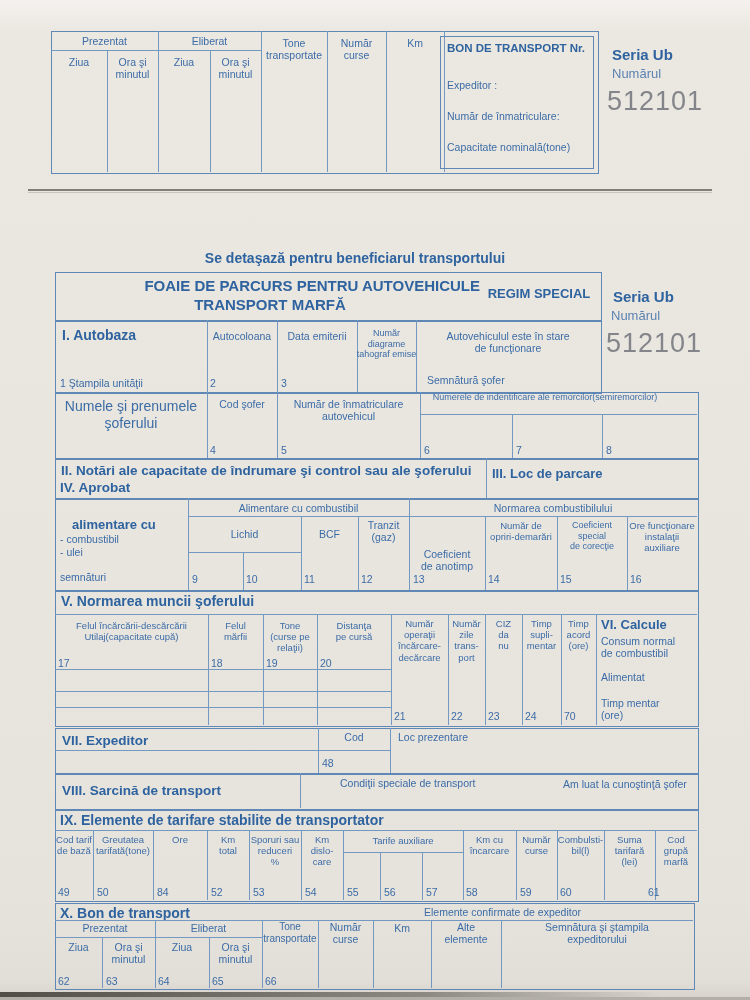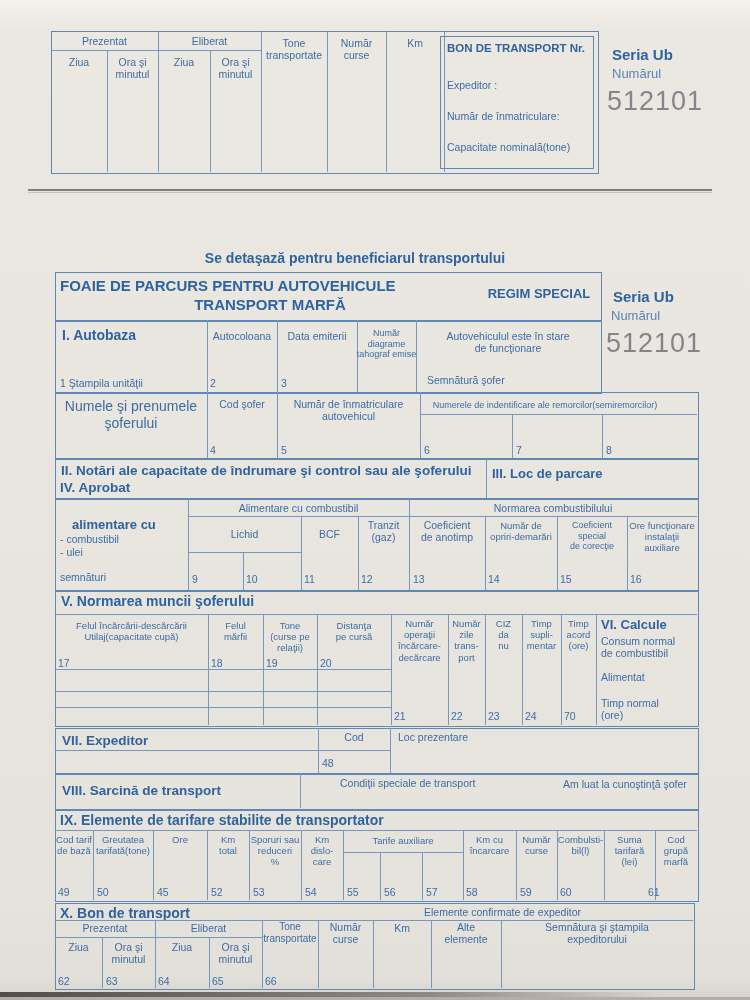--- a/index.html
+++ b/index.html
@@ -68,21 +68,21 @@
 <div class="seria" style="left:612px;top:46px">Seria Ub</div>
 <div class="numarul" style="left:612px;top:66px">Numărul</div>
 <div class="serial" style="left:607px;top:86px">512101</div>
 
 <div class="perf" style="left:28px;top:189px;width:684px;height:2px"></div>
 <div class="perf" style="left:28px;top:192px;width:684px;height:1px;opacity:.35"></div>
 
 <div class="ttl" style="left:55px;top:250px;width:600px;text-align:center;font-size:14px">Se detaşază pentru beneficiarul transportului</div>
 
 <div class="box" style="left:55px;top:272px;width:545px;height:48px"></div>
-<div class="ttl" style="left:60px;top:277px;width:420px;text-align:left;font-size:15px">FOAIE DE PARCURS PENTRU AUTOVEHICULE</div>
+<div class="ttl" style="left:60px;top:277px;width:420px;text-align:right;font-size:15px">FOAIE DE PARCURS PENTRU AUTOVEHICULE</div>
 <div class="ttl" style="left:60px;top:296px;width:420px;text-align:center;font-size:15px">TRANSPORT MARFĂ</div>
 <div class="ttl" style="left:480px;top:286px;width:118px;text-align:center;font-size:13px">REGIM SPECIAL</div>
 
 <div class="seria" style="left:613px;top:288px">Seria Ub</div>
 <div class="numarul" style="left:611px;top:308px">Numărul</div>
 <div class="serial" style="left:606px;top:328px">512101</div>
 
 <div class="box" style="left:55px;top:320px;width:545px;height:72px"></div>
 <div class="vl" style="left:207px;top:320px;height:72px"></div>
 <div class="vl" style="left:277px;top:320px;height:72px"></div>
@@ -107,21 +107,21 @@
 <div class="vl" style="left:277px;top:392px;height:66px"></div>
 <div class="vl" style="left:420px;top:392px;height:66px"></div>
 <div class="hl" style="left:420px;top:414px;width:277px"></div>
 <div class="vl" style="left:512px;top:414px;height:44px"></div>
 <div class="vl" style="left:602px;top:414px;height:44px"></div>
 
 <div class="lb" style="left:56px;top:398px;width:150px;font-size:14px">Numele şi prenumele şoferului</div>
 <div class="lb" style="left:207px;top:398px;width:70px">Cod şofer</div>
 <div class="lb" style="left:277px;top:398px;width:143px">Număr de înmatriculare
 autovehicul</div>
-<div class="lb xs" style="left:420px;top:400px;width:250px">Numerele de indentificare ale remorcilor(semiremorcilor)</div>
+<div class="lb xs" style="left:420px;top:392px;width:250px">Numerele de indentificare ale remorcilor(semiremorcilor)</div>
 <div class="num" style="left:210px;top:444px">4</div>
 <div class="num" style="left:281px;top:444px">5</div>
 <div class="num" style="left:424px;top:444px">6</div>
 <div class="num" style="left:516px;top:444px">7</div>
 <div class="num" style="left:606px;top:444px">8</div>
 
 <div class="box" style="left:55px;top:458px;width:642px;height:40px"></div>
 <div class="vl" style="left:486px;top:458px;height:40px"></div>
 <div class="ttl" style="left:61px;top:463px;font-size:13.5px">II. Notări ale capacitate de îndrumare şi control sau ale şoferului</div>
 <div class="ttl" style="left:492px;top:466px;font-size:13px">III. Loc de parcare</div>
@@ -142,21 +142,21 @@
 <div class="ttl" style="left:72px;top:517px;font-size:13px">alimentare cu</div>
 <div class="lb lf" style="left:60px;top:533px;width:120px">- combustibil</div>
 <div class="lb lf" style="left:60px;top:546px;width:120px">- ulei</div>
 <div class="lb lf" style="left:60px;top:571px;width:120px">semnături</div>
 <div class="lb" style="left:188px;top:502px;width:221px">Alimentare cu combustibil</div>
 <div class="lb" style="left:409px;top:502px;width:288px">Normarea combustibilului</div>
 <div class="lb" style="left:188px;top:528px;width:113px">Lichid</div>
 <div class="lb" style="left:301px;top:528px;width:57px">BCF</div>
 <div class="lb" style="left:358px;top:519px;width:51px">Tranzit
 (gaz)</div>
-<div class="lb" style="left:409px;top:519px;width:76px">Coeficient
+<div class="lb" style="left:409px;top:548px;width:76px">Coeficient
 de anotimp</div>
 <div class="lb sm" style="left:485px;top:520px;width:72px">Număr de
 opriri-demarări</div>
 <div class="lb xs" style="left:557px;top:520px;width:70px">Coeficient special
 de corecţie</div>
 <div class="lb sm" style="left:627px;top:520px;width:70px">Ore funcţionare
 instalaţii auxiliare</div>
 <div class="num" style="left:192px;top:573px">9</div>
 <div class="num" style="left:246px;top:573px">10</div>
 <div class="num" style="left:304px;top:573px">11</div>
@@ -215,21 +215,21 @@
 <div class="num" style="left:394px;top:710px">21</div>
 <div class="num" style="left:451px;top:710px">22</div>
 <div class="num" style="left:488px;top:710px">23</div>
 <div class="num" style="left:525px;top:710px">24</div>
 <div class="num" style="left:564px;top:710px">70</div>
 
 <div class="ttl" style="left:601px;top:617px;font-size:13px">VI. Calcule</div>
 <div class="lb lf" style="left:601px;top:635px;width:92px">Consum normal
 de combustibil</div>
 <div class="lb lf" style="left:601px;top:671px;width:92px">Alimentat</div>
-<div class="lb lf" style="left:601px;top:697px;width:92px">Timp normal
+<div class="lb lf" style="left:601px;top:697px;width:92px">Timp mentar
 (ore)</div>
 
 <div class="box" style="left:55px;top:728px;width:642px;height:45px"></div>
 <div class="vl" style="left:318px;top:728px;height:45px"></div>
 <div class="vl" style="left:390px;top:728px;height:45px"></div>
 <div class="hl" style="left:55px;top:750px;width:335px"></div>
 <div class="ttl" style="left:62px;top:733px;font-size:13.5px">VII. Expeditor</div>
 <div class="lb" style="left:318px;top:731px;width:72px">Cod</div>
 <div class="lb lf" style="left:398px;top:731px;width:120px">Loc prezentare</div>
 <div class="num" style="left:322px;top:757px">48</div>
@@ -279,21 +279,21 @@
 <div class="lb sm" style="left:557px;top:834px;width:47px">Combulsti-
 bil(l)</div>
 <div class="lb sm" style="left:604px;top:834px;width:51px">Suma
 tarifară
 (lei)</div>
 <div class="lb sm" style="left:655px;top:834px;width:42px">Cod
 grupă
 marfă</div>
 <div class="num" style="left:58px;top:886px">49</div>
 <div class="num" style="left:97px;top:886px">50</div>
-<div class="num" style="left:157px;top:886px">45</div>
+<div class="num" style="left:157px;top:886px">84</div>
 <div class="num" style="left:211px;top:886px">52</div>
 <div class="num" style="left:253px;top:886px">53</div>
 <div class="num" style="left:305px;top:886px">54</div>
 <div class="num" style="left:347px;top:886px">55</div>
 <div class="num" style="left:384px;top:886px">56</div>
 <div class="num" style="left:426px;top:886px">57</div>
 <div class="num" style="left:466px;top:886px">58</div>
 <div class="num" style="left:520px;top:886px">59</div>
 <div class="num" style="left:560px;top:886px">60</div>
 <div class="num" style="left:648px;top:886px">61</div>

